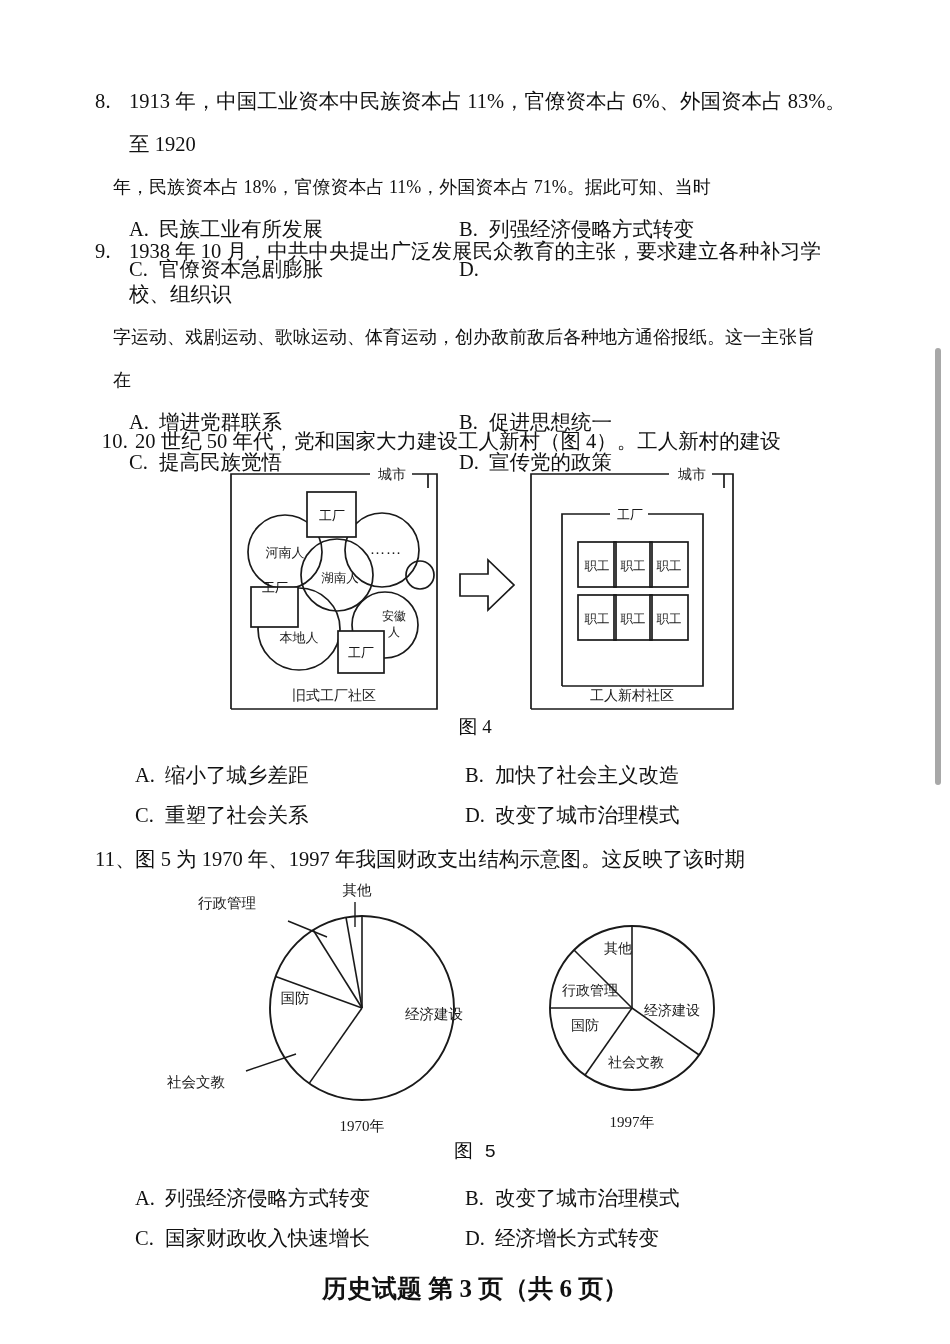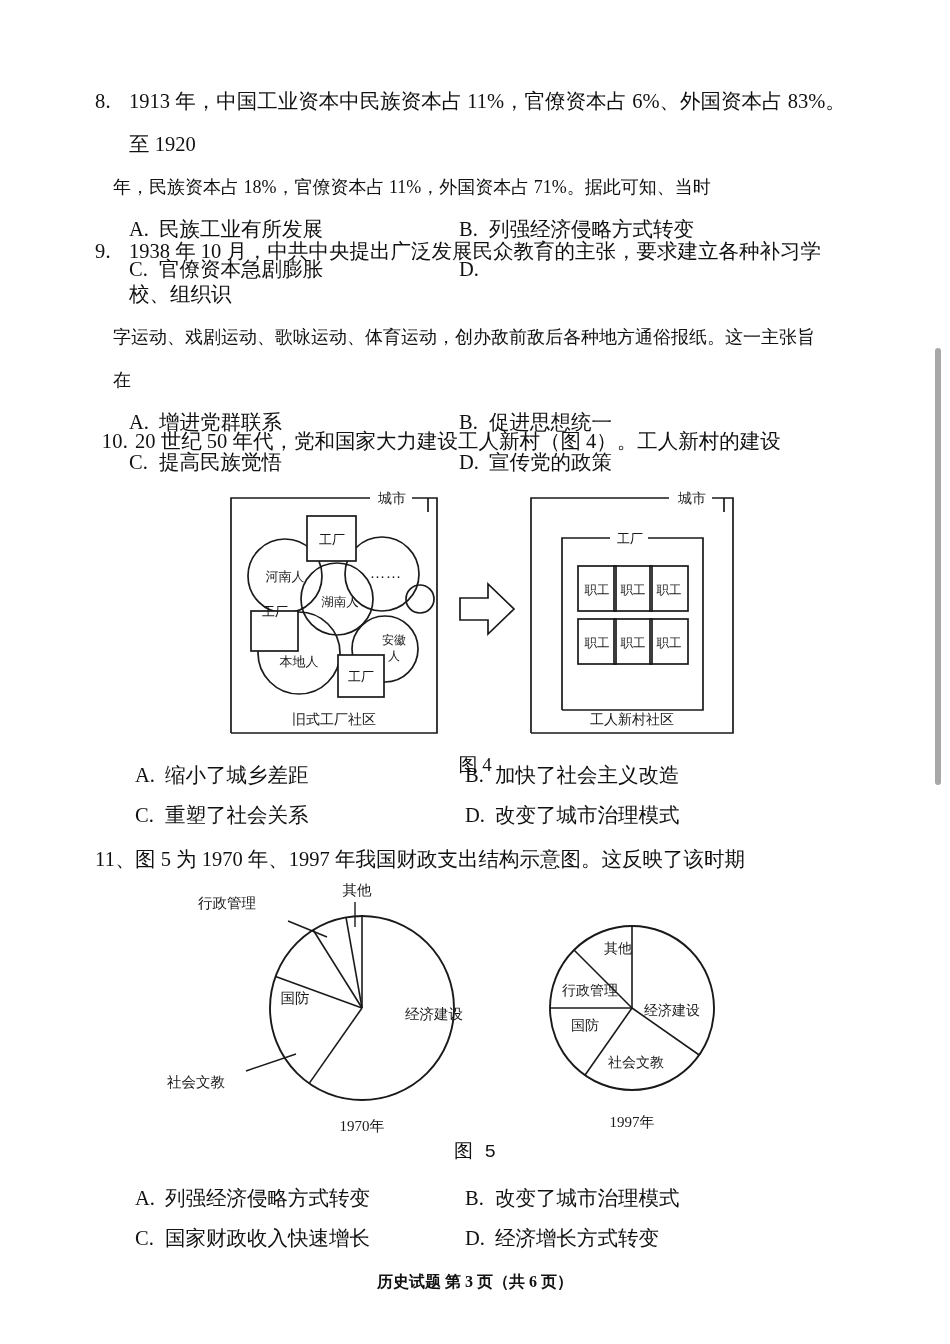--- a/index.html
+++ b/index.html
@@ -21,28 +21,28 @@
   
   .opts{margin-left:34px;}
   .opts.wide{margin-left:40px;}
   .optrow{display:flex;line-height:40px;font-size:20.5px;}
   .opt{display:flex;}
   .opt .ol{width:30px;flex:0 0 30px;}
   .optrow .opt:first-child{width:330px;flex:0 0 330px;}
 
   
   .figwrap{position:absolute;left:0;width:950px;text-align:center;}
-  .figcap{font-size:19px;text-align:center;margin-top:16px;}
+  .figcap{font-size:19px;text-align:center;margin-top:2px;}
 
   svg{display:block;}
 
   .hand{font-family:"Liberation Serif","DejaVu Serif",serif;}
 
   
-  .footer{position:absolute;left:0;width:950px;text-align:center;font-size:16px;font-weight:bold;}
+  .footer{position:absolute;left:0;width:950px;text-align:center;font-size:25px;font-weight:bold;}
 
   
   .scrollbar{position:absolute;right:9px;width:6px;border-radius:3px;background:#a8a8a8;}
 </style>
 </head>
 <body>
 
 <div class="page">
 
   <div class="q" style="top:80px;">
@@ -105,21 +105,21 @@
     </div>
   </div>
 
   <div class="q" style="top:420px;">
     <div class="qline">
       <span class="qnum wide">10.</span>
       <span class="qbody">20 世纪 50 年代，党和国家大力建设工人新村（图 4）。工人新村的建设</span>
     </div>
   </div>
 
-  <div class="figwrap" style="top:486px;">
+  <div class="figwrap" style="top:462px;">
     <svg width="950" height="250" viewBox="0 0 950 250">
       <g fill="none" stroke="#1a1a1a" stroke-width="1.7">
 
         <path d="M231 247 L231 12 L370 12"></path>
         <path d="M412 12 L437 12 L437 247 L231 247"></path>
 
         <path d="M428 12 L428 26"></path>
 
         <circle cx="285" cy="90" r="37"></circle>
         <circle cx="337" cy="113" r="36"></circle>

